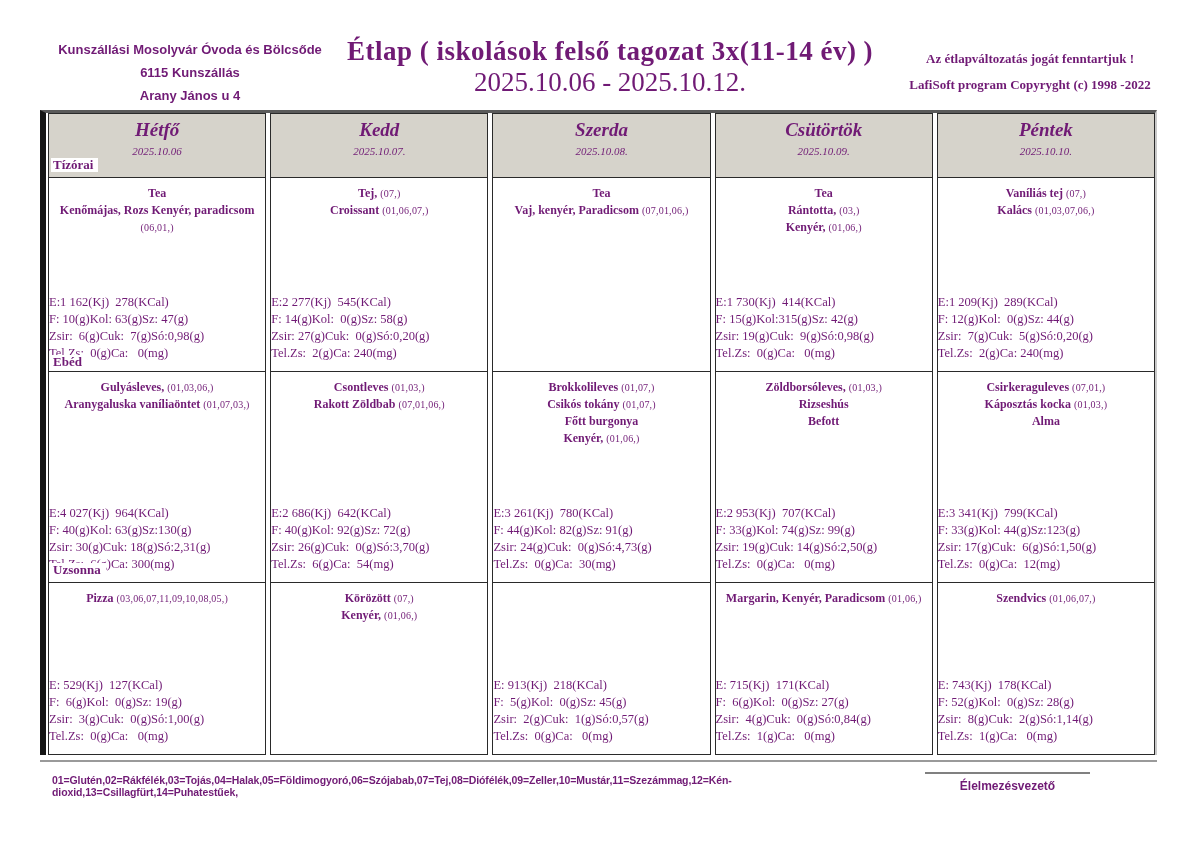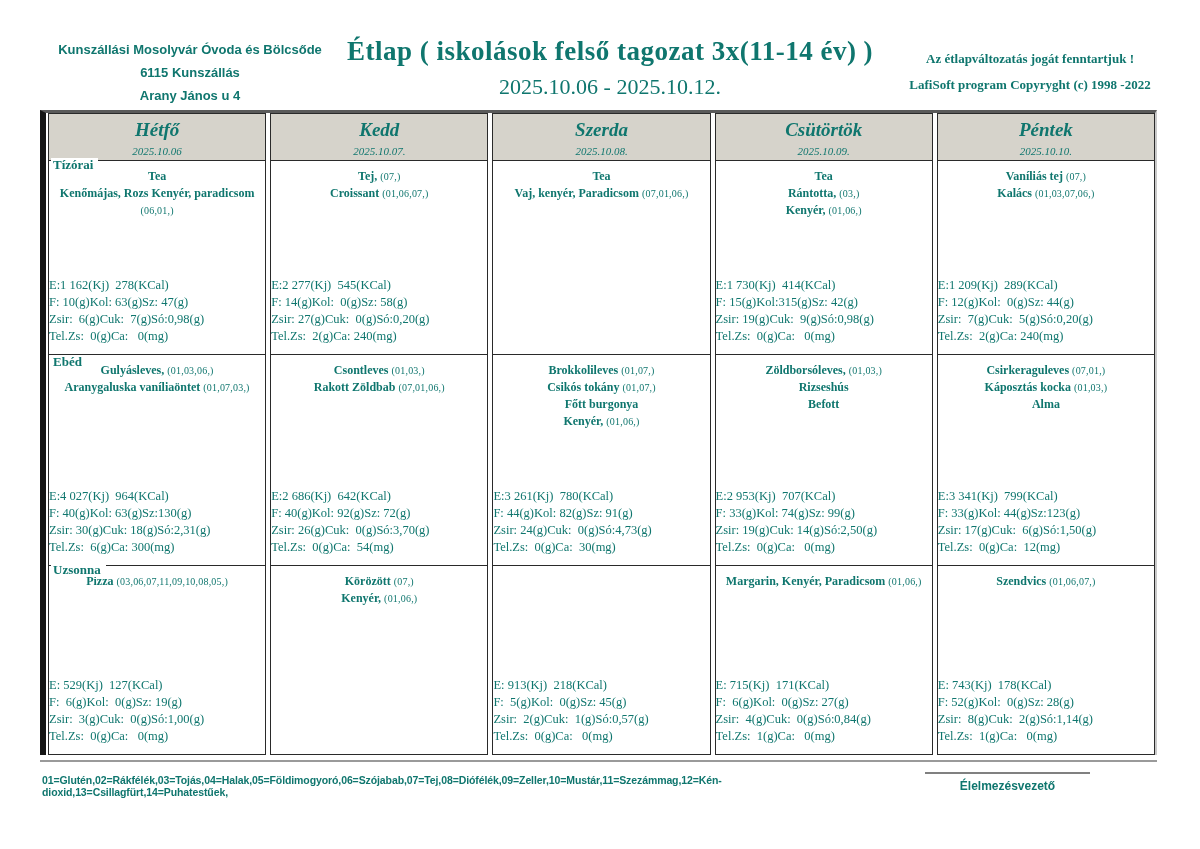--- a/index.html
+++ b/index.html
@@ -1,43 +1,43 @@
 <!DOCTYPE html>
 <html><head>
 <meta charset="utf-8">
 <style>
   * { margin:0; padding:0; box-sizing:border-box; }
   body { background:#ffffff; }
   .page {
     position:relative; width:1200px; height:849px; background:#ffffff;
-    font-family:"Liberation Serif", serif; color:#0f766e; overflow:hidden;
+    font-family:"Liberation Serif", serif; color:#701a75; overflow:hidden;
   }
 
   
   .org-block {
     position:absolute; left:50px; top:38px; width:280px; text-align:center;
     font-family:"Liberation Sans", sans-serif; font-weight:bold; font-size:13px; line-height:23px;
   }
   .title-block { position:absolute; left:340px; top:36px; width:540px; text-align:center; }
   .main-title { font-size:27px; font-weight:bold; letter-spacing:0.5px; }
-  .date-range { font-size:22px; margin-top:7px; }
+  .date-range { font-size:27px; }
   .rights-block {
     position:absolute; left:880px; top:46px; width:300px; text-align:center;
     font-weight:bold; font-size:13px; line-height:26px;
   }
 
   
   .menu-table {
     position:absolute; left:40px; top:110px; width:1117px; height:645px;
     border-left:6px solid #151515; border-top:3px solid #5a5a5a; border-right:2px solid #c9c9c9;
   }
   .columns { display:flex; height:100%; padding-left:2px; gap:4px; }
   .day-col { flex:1 1 0; border:1px solid #2a2a2a; display:flex; flex-direction:column; background:#fff; }
   .day-header {
-    height:47px; background:#d6d3cb; border-bottom:1px solid #2a2a2a;
+    height:64px; background:#d6d3cb; border-bottom:1px solid #2a2a2a;
     text-align:center; padding-top:5px;
   }
   .day-name { font-size:19px; font-weight:bold; font-style:italic; }
   .day-date { font-size:11px; font-style:italic; margin-top:4px; }
 
   .band { display:flex; flex-direction:column; border-bottom:1px solid #2a2a2a; overflow:hidden; }
   .band.b1 { height:194px; }
   .band.b2 { height:211px; }
   .band.b3 { flex:1 1 auto; border-bottom:none; }
 
@@ -55,21 +55,21 @@
   .section-label.s1 { top:45px; }
   .section-label.s2 { top:242px; }
   .section-label.s3 { top:450px; }
 
   .table-bottom-shadow {
     position:absolute; left:40px; top:760px; width:1117px; height:2px; background:#9a9a9a;
   }
 
   
   .legend {
-    position:absolute; left:42px; top:774px; width:860px;
+    position:absolute; left:52px; top:774px; width:860px;
     font-family:"Liberation Sans", sans-serif; font-size:10.5px; font-weight:bold; letter-spacing:-0.1px;
   }
   .signature { position:absolute; left:925px; top:772px; width:165px; text-align:center; }
   .signature-line { border-top:2px solid #808080; height:0; margin-bottom:5px; }
   .signature-label { font-family:"Liberation Sans", sans-serif; font-size:12px; font-weight:bold; }
 </style>
 </head>
 <body>
 
 <div class="page">
@@ -156,21 +156,21 @@
           </div>
           <div class="band b2">
             <div class="meals">
               <div class="meal-line"><span class="meal-name">Csontleves</span> <span class="meal-codes">(01,03,)</span></div>
               <div class="meal-line"><span class="meal-name">Rakott Zöldbab</span> <span class="meal-codes">(07,01,06,)</span></div>
             </div>
             <div class="nutri">
               <div>E:2 686(Kj)  642(KCal)</div>
               <div>F: 40(g)Kol: 92(g)Sz: 72(g)</div>
               <div>Zsir: 26(g)Cuk:  0(g)Só:3,70(g)</div>
-              <div>Tel.Zs:  0(g)Ca:  54(mg)</div>
+              <div>Tel.Zs:  6(g)Ca:  54(mg)</div>
             </div>
           </div>
           <div class="band b3">
             <div class="meals">
               <div class="meal-line"><span class="meal-name">Körözött</span> <span class="meal-codes">(07,)</span></div>
               <div class="meal-line"><span class="meal-name">Kenyér,</span> <span class="meal-codes">(01,06,)</span></div>
             </div>
           </div>
         </div>
         <div class="day-col">

